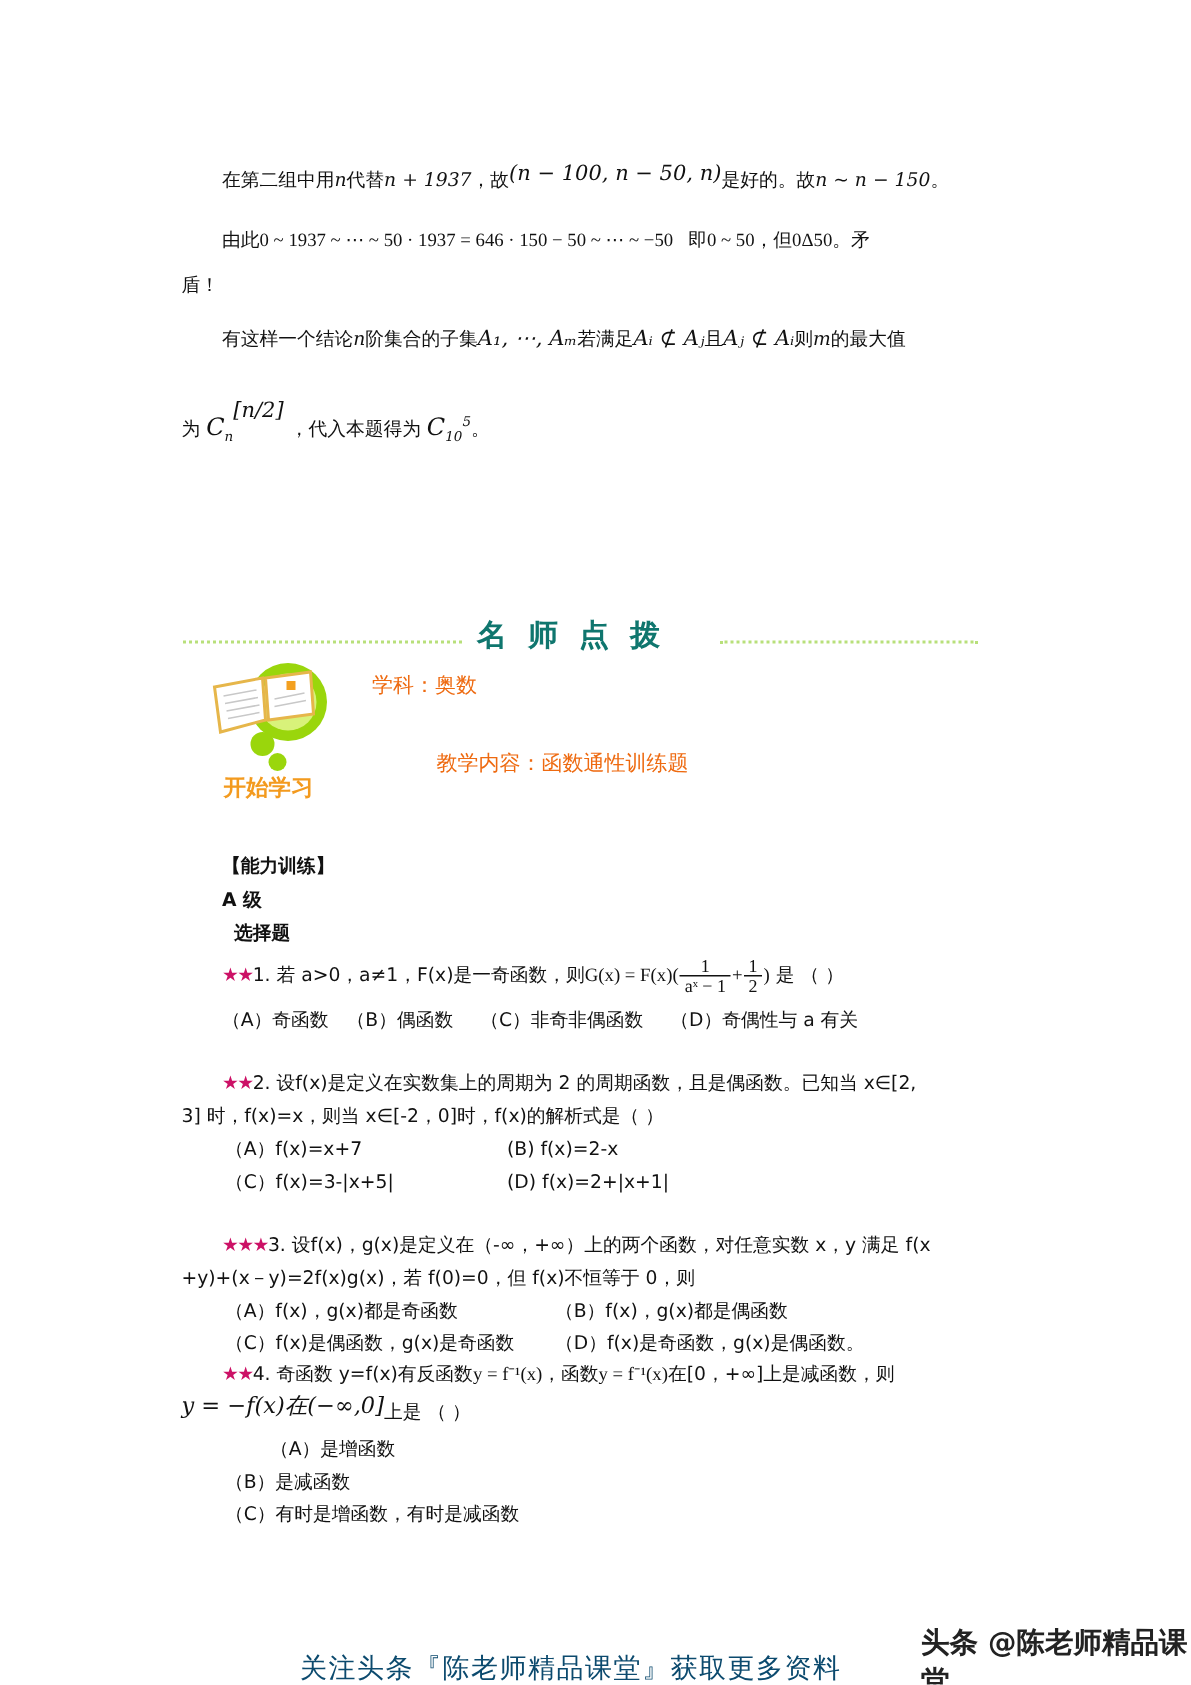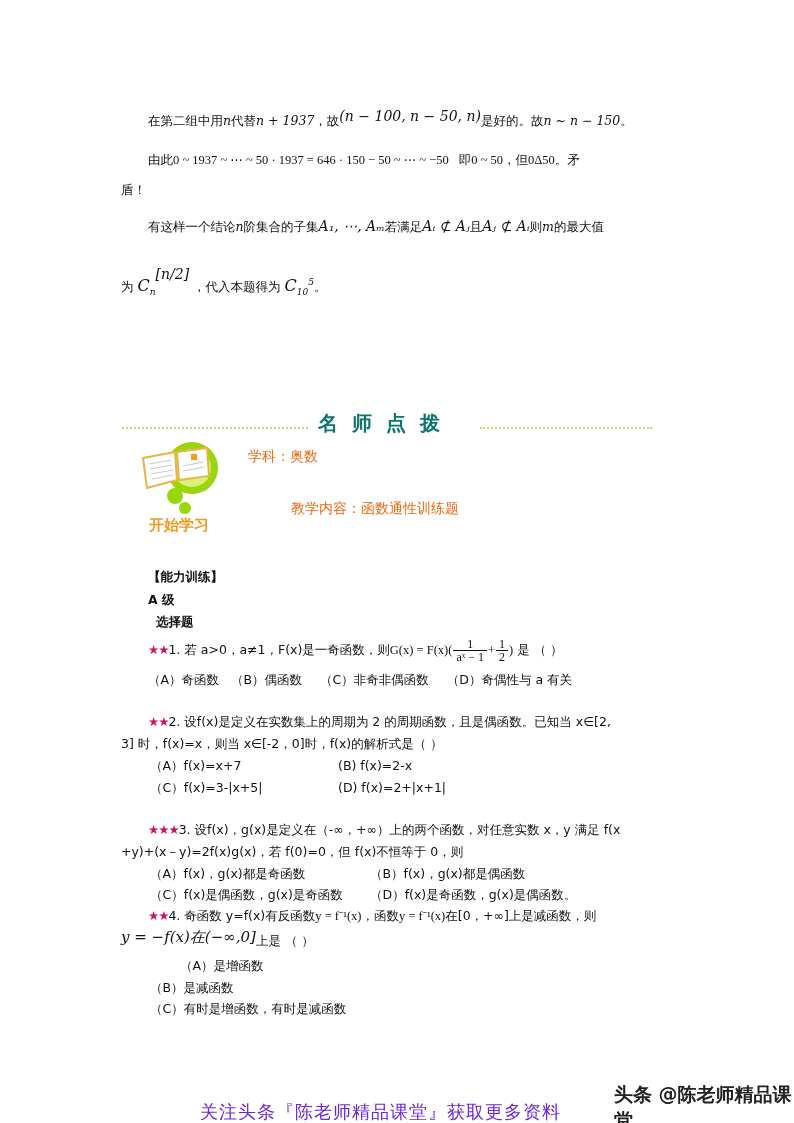--- a/index.html
+++ b/index.html
@@ -11,21 +11,21 @@
   .mn { font-family:"Liberation Serif", serif; }
   .star { color:#cc1166; letter-spacing:-1px; }
   .orange { color:#ee6a10; font-weight:normal; }
   .dotted { position:absolute; height:0; border-top:2px dotted #b8e07a; }
   .hdr-title { position:absolute; left:318px; top:410px; font-family:"DejaVu Serif", serif;
                font-weight:bold; font-size:20px; color:#0f766e; letter-spacing:14px; }
   .bold { font-weight:bold;text-align:center; }
   .frac { display:inline-block; vertical-align:middle; text-align:center; font-family:"Liberation Serif", serif; font-size:12px; line-height:12px; margin:0 1px; }
   .frac .num { display:block; border-bottom:1px solid #111; padding:0 3px; }
   .frac .den { display:block; padding:0 3px; }
-  .wm { position:absolute; left:200px; top:1100px; font-size:18px; color:#6d28d9; letter-spacing:1px; }
+  .wm { position:absolute; left:200px; top:1100px; font-size:18px; color:#0c4a6e; letter-spacing:1px; }
   .brand { position:absolute; left:570px; top:1082px; font-size:19px; color:#222; font-weight:bold;margin-left:44px; }
 </style>
 </head>
 <body>
 
 <div class="abs t" style="left:148px; top:112px;">
   <span>在第二组中用</span><span class="m">n</span><span>代替</span><span class="m">n + 1937</span><span>，故</span><span class="m" style="font-size:14px;position:relative;top:-4px;">(n − 100, n − 50, n)</span><span>是好的。故</span><span class="m">n ~ n − 150</span><span>。</span>
 </div>
 
 <div class="abs t" style="left:148px; top:152px;">

